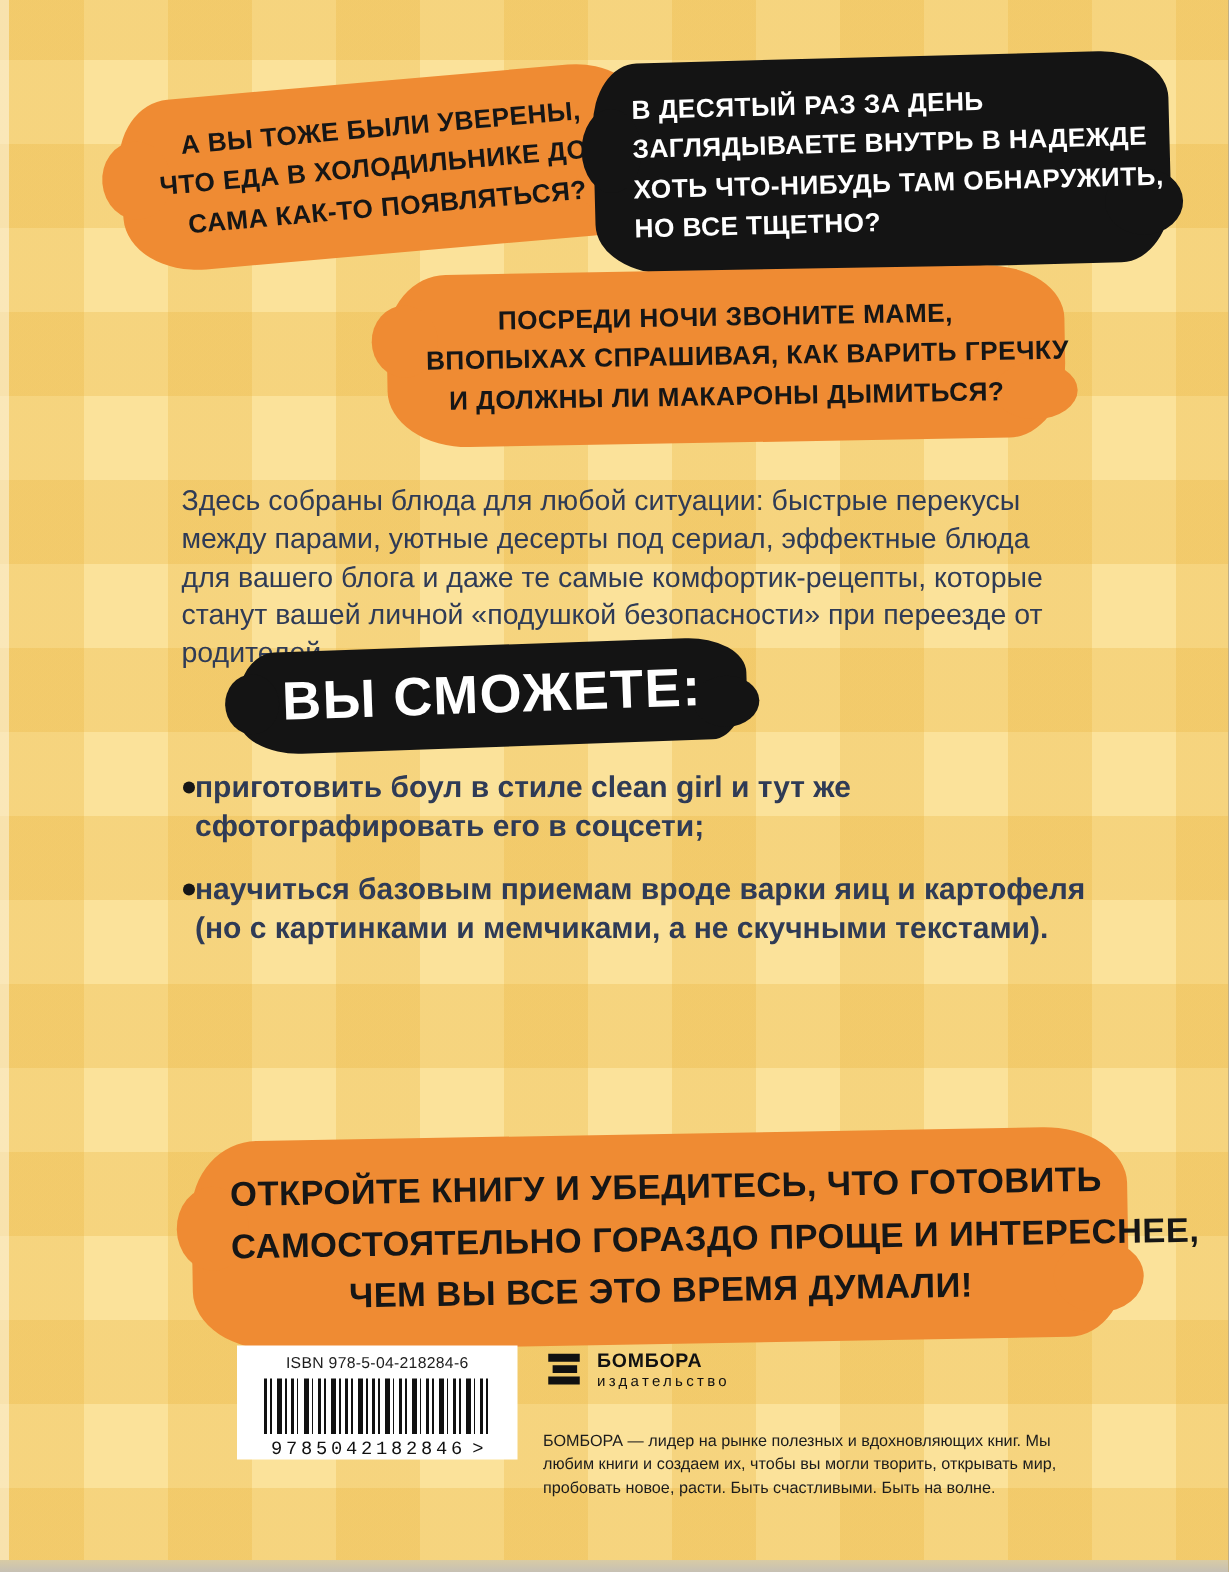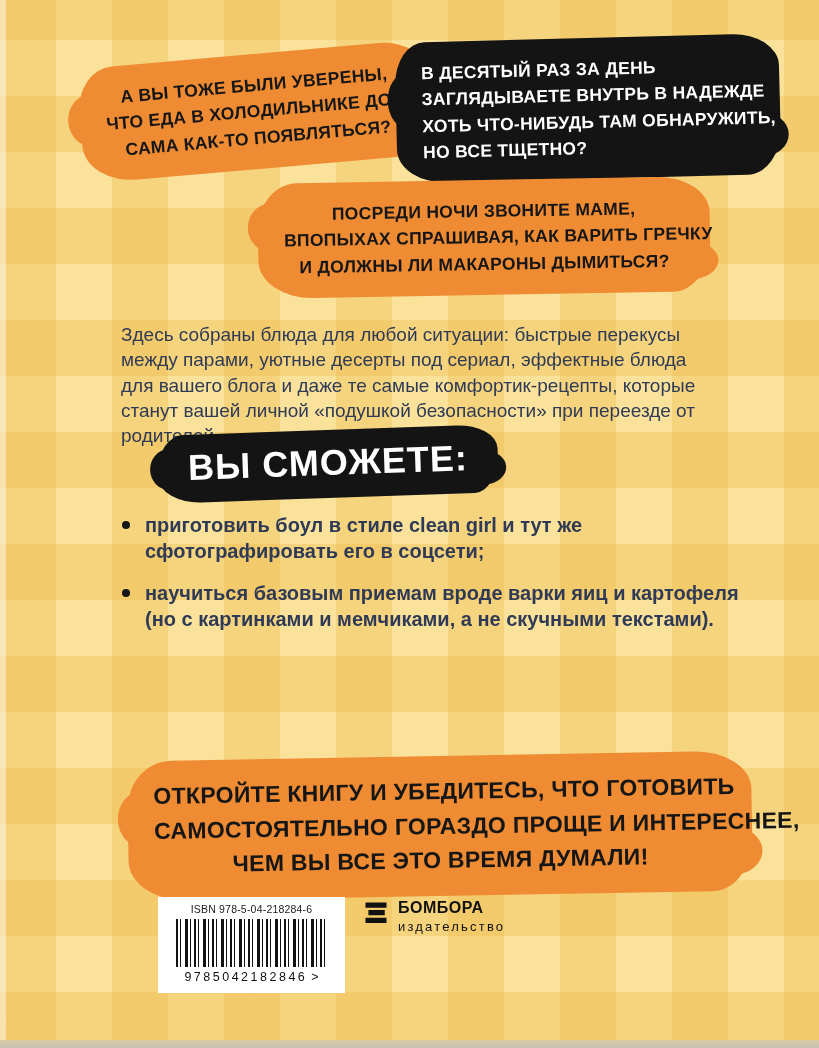--- a/index.html
+++ b/index.html
@@ -97,61 +97,61 @@
   .you-can-title::before,.you-can-title::after{
     content:"";position:absolute;background:inherit;border-radius:50%;z-index:-1;
   }
   .you-can-title::before{left:-8px;top:14px;width:36px;height:40px;}
   .you-can-title::after{right:-8px;bottom:8px;width:44px;height:34px;}
 
   .bullets{
     position:absolute;left:122px;top:512px;width:650px;
   }
   .bullet-item{
-    display:flex;align-items:flex-start;gap:15px;
+    display:flex;align-items:flex-start;
     margin-bottom:15px;
     color:#2F3B56;font-size:20px;line-height:1.32;font-weight:600;
   }
   .bullet-item .dot{
     flex:0 0 auto;width:8px;height:8px;border-radius:50%;
     background:#161616;margin-top:9px;
   }
   .bullet-item .txt{max-width:600px;}
 
   
   .barcode-box{
-    position:absolute;left:158px;top:897px;width:187px;height:96px;
+    position:absolute;left:158px;top:897px;width:187px;height:76px;
     background:#ffffff;
     display:flex;flex-direction:column;align-items:center;
     padding-top:6px;box-sizing:border-box;
   }
   .isbn{font-size:10.5px;color:#1c1c1c;letter-spacing:.2px;}
   .barcode{
     margin-top:4px;width:152px;height:48px;
     background:repeating-linear-gradient(90deg,
       #111 0 2px, #fff 2px 4px,
       #111 4px 5px, #fff 5px 9px,
       #111 9px 12px, #fff 12px 14px,
       #111 14px 15px, #fff 15px 18px);
   }
   .barcode-digits{
     margin-top:3px;
-    font-family:Liberation Sans, sans-serif;
+    font-family:Liberation Mono, monospace;
     font-size:12.5px;color:#111;letter-spacing:2.5px;
     display:flex;align-items:center;gap:4px;
   }
   .barcode-digits .gt{letter-spacing:0;}
 
   .publisher-logo{
     position:absolute;left:362px;top:899px;
     display:flex;align-items:flex-start;gap:8px;
   }
   .logo-icon{width:28px;height:28px;display:block;}
-  .logo-text .name{font-size:16px;font-weight:800;color:#111;letter-spacing:.5px;}
-  .logo-text .sub{font-size:13px;color:#111;letter-spacing:2.2px;margin-top:2px;}
+  .logo-text .name{font-size:13px;font-weight:800;color:#111;letter-spacing:.5px;}
+  .logo-text .sub{font-size:10px;color:#111;letter-spacing:2.2px;margin-top:2px;}
 
   .publisher-text{
     position:absolute;left:362px;top:943px;width:345px;
     font-size:10.8px;line-height:1.45;color:#1c1c1c;
   }
 </style>
 </head>
 <body>
 
 <div class="page">
@@ -209,15 +209,16 @@
   <div class="publisher-logo">
     <svg class="logo-icon" viewBox="0 0 24 24">
       <path d="M3 3h18v4.5H3z M5.5 9.5h14V14h-14z M3 16h18v4.5H3z" fill="#111"></path>
     </svg>
     <div class="logo-text">
       <div class="name">БОМБОРА</div>
       <div class="sub">издательство</div>
     </div>
   </div>
 
+  <p class="publisher-text">БОМБОРА — лидер на рынке полезных и вдохновляющих книг. Мы любим книги и создаем их, чтобы вы могли творить, открывать мир, пробовать новое, расти. Быть счастливыми. Быть на волне.</p>
 
   <div class="bottom-edge"></div>
 </div>
 
 </body></html>

